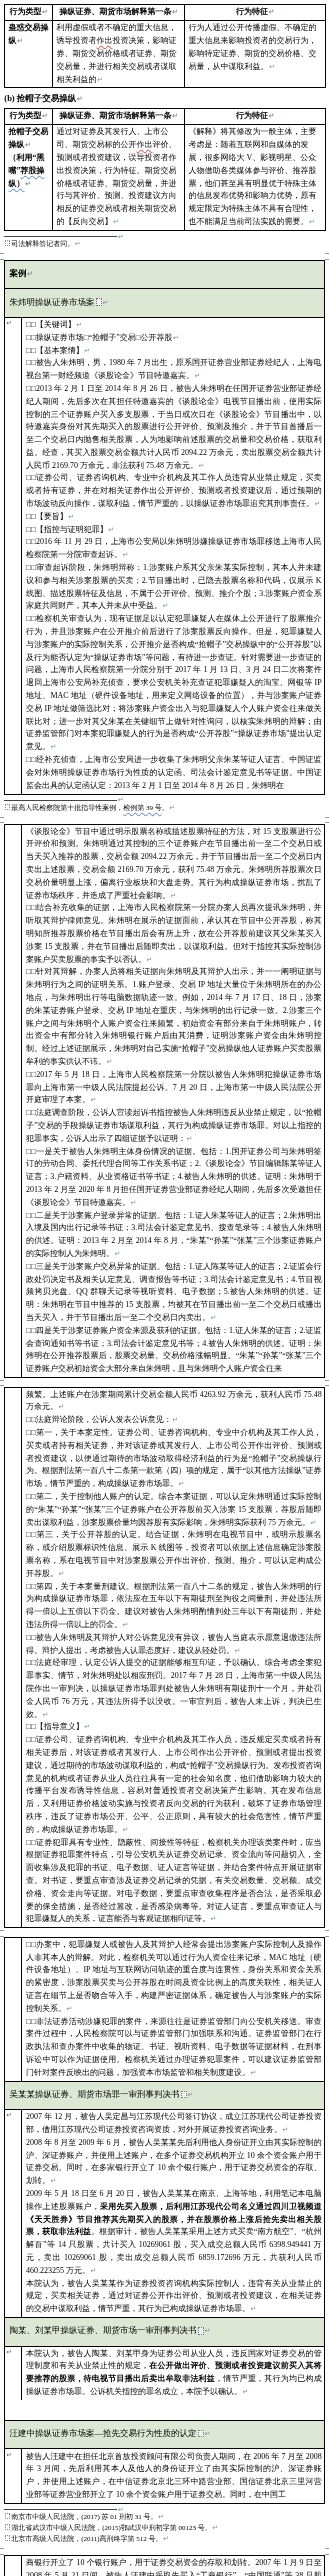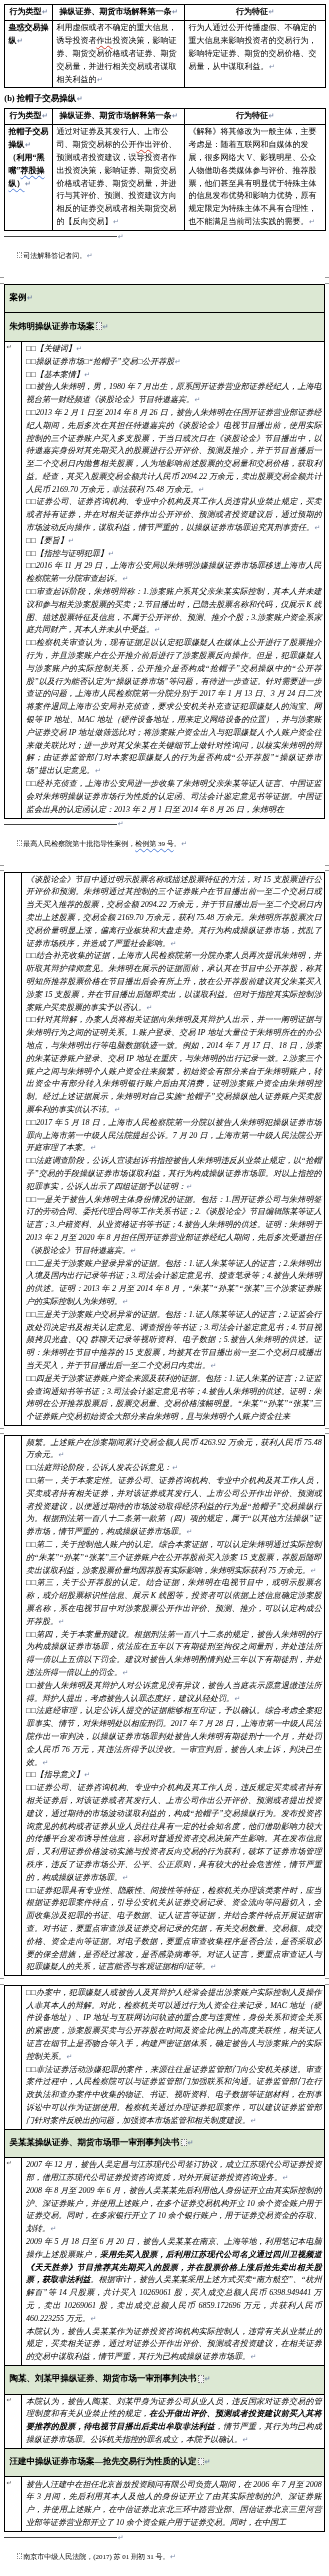--- a/index.html
+++ b/index.html
@@ -17,43 +17,43 @@
     border: 0.5px solid #000; font-size: 8px; line-height: 12.8px;
     padding: 1.1px 3.2px; vertical-align: top; text-align: left; font-weight: normal;
   }
   .wtable th { text-align: center; font-weight: bold; }
 
   .h-b { font-size: 8.5px; font-weight: bold; line-height: 14px; margin: 2.7px 0 2.1px 0; }
 
   
   .casebox { border: 0.5px solid #000; }
   .casebox > * + * { border-top: 0.5px solid #000; }
-  .greenrow { padding: 7.4px 4.3px; font-size: 8.5px; line-height: 11.7px; background: #dce8d3; font-weight: bold; }
+  .greenrow { padding: 7.4px 4.3px; font-size: 8.5px; line-height: 11.7px; background: #dce8d3; }
   .greenrow.bold1 { font-weight: bold; }
-  .brow { display: flex; background: #fff; font-style: italic; }
+  .brow { display: flex; background: #fff; }
   .lcell { flex: 0 0 16.5px; width: 16.5px; border-right: 0.5px solid #000; padding: 1.1px 1.1px; font-size: 6.4px; }
   .lcell::before { content: "↵"; color: #555; font-family: "DejaVu Sans", sans-serif; }
   .lcell.empty::before { content: ""; }
   .rcell { flex: 1 1 auto; padding: 1.1px 2.7px 1.1px 4.3px; min-width: 0; }
 
   .para { margin: 0; font-size: 8px; line-height: 12.8px; text-align: justify; }
   .para::after { content: "↵"; color: #7b8aa8; font-size: 7px; font-family: "DejaVu Sans", sans-serif; margin-left: 0.5px; }
   .para.nocr::after { content: ""; }
   b { font-weight: bold; }
 
   .wavy-red  { text-decoration: underline; text-decoration-style: wavy; text-decoration-color: #d23f31; text-decoration-thickness: 0.5px; text-underline-offset: 1.6px; }
   .wavy-blue { text-decoration: underline; text-decoration-style: wavy; text-decoration-color: #4f7fd9; text-decoration-thickness: 0.5px; text-underline-offset: 1.6px; }
 
   .crm { color: #7b8aa8; font-size: 7px; font-family: "DejaVu Sans", sans-serif; margin-left: 0.5px; }
 
   
   .fnarea { padding: 3.2px 0 1.1px 0; }
   .fnsep-row { display: flex; align-items: center; height: 5.3px; }
   .fnsep { width: 113px; border-top: 0.5px solid #444; height: 0; display: inline-block; }
-  .fn { font-size: 7px; line-height: 11px; margin: 12px; }
+  .fn { font-size: 7px; line-height: 11px; margin: 0; }
   .fnmark { display: inline-block; width: 4.8px; height: 5.8px; border: 0.5px dotted #8a8a8a; margin: 0 1.6px 0 0.5px; }
   .fnref { display: inline-block; width: 6.4px; height: 7.4px; border: 0.5px dotted #777; background: #f1f1f1; margin-left: 1.1px; vertical-align: -1.1px; }
 
   
   .pgap { height: 8.5px; position: relative; }
   .pgap::before { content: ""; position: absolute; left: -4.3px; top: 1.6px; width: 3.7px; height: 4.8px; border-top: 0.5px solid #999; border-bottom: 0.5px solid #999; }
   .pgap::after  { content: ""; position: absolute; right: -3.7px; top: 1.6px; width: 3.7px; height: 4.8px; border-top: 0.5px solid #999; border-bottom: 0.5px solid #999; }
 </style>
 </head>
 <body>
@@ -92,21 +92,21 @@
         <tr>
       <th><span>行为类型</span><span class="crm">↵</span></th>
       <th><span>操纵证券、期货市场解释第一条</span><span class="crm">↵</span></th>
       <th><span>行为特征</span><span class="crm">↵</span></th>
     </tr>
     <tr>
       <td style="font-weight:bold">
         <div><span>抢帽子交易操纵</span><span class="crm">↵</span></div>
         <div><span>（利用“黑嘴”</span><span class="wavy-blue">荐股操纵）</span><span class="crm">↵</span></div>
       </td>
-      <td><span>通过对证券及其发行人、上市公司、期货交易标的公开</span><span class="wavy-red">作出</span><span>评价、预测或者投资建议，误导投资者作出投资决策，影响证券、期货交易价格或者证券、期货交易量，并进行与其评价、预测、投资建议方向相反的证券交易或者相关期货交易的【反向交易】</span><span class="crm">↵</span></td>
+      <td><span>通过对证券及其发行人、上市公司、期货交易标的公开</span><span class="wavy-red">作出</span><span>评价、预测或者投资建议，误导投资者作出投资决策，行为特征、期货交易价格或者证券、期货交易量，并进行与其评价、预测、投资建议方向相反的证券交易或者相关期货交易的【反向交易】</span><span class="crm">↵</span></td>
       <td><span>《解释》将其修改为一般主体，主要考虑是：随着互联网和自媒体的发展，很多网络大 V、影视明星、公众人物借助各类媒体参与评价、推荐股票，他们甚至具有明显优于特殊主体的信息发布优势和影响力优势，原有规定限定为特殊主体不具有合理性，也不能满足当前司法实践的需要。</span><span class="crm">↵</span></td>
     </tr>
   </tbody>
     </table>
 
   <div class="fnarea">
     <div class="fnsep-row">
         <span class="fnsep"></span>
         <span class="crm">↵</span>
       </div>
@@ -205,21 +205,21 @@
           <p class="para"><span>本院认为，被告人吴某某作为证券投资咨询机构实际控制人，违背有关从业禁止的规定，买卖相关证券，通过对证券公开作出评价、预测或者投资建议，在相关证券的交易中谋取利益，情节严重，其行为已构成操纵证券市场罪。</span></p>
         </div>
     </div>
     <div class="greenrow" style="background: rgb(220, 232, 211);"><span>陶某、刘某甲操纵证券、期货市场一审刑事判决书</span><span class="fnref"></span><span class="crm">↵</span></div>
     <div class="brow">
       <div class="lcell"></div>
       <div class="rcell">
           <p class="para"><span>本院认为，被告人陶某、刘某甲身为证券公司从业人员，违反国家对证券交易的管理制度和有关从业禁止性的规定，</span><b>在公开做出评价、预测或者投资建议前买入其将要推荐的股票，待电视节目播出后卖出牟取非法利益</b><span>，情节严重，其行为均已构成操纵证券市场罪。公诉机关指控的罪名成立，本院予以确认。</span></p>
         </div>
     </div>
-    <div class="greenrow" style="background: rgb(220, 232, 211);"><span>汪建中操纵证券市场案—抢先交易行为性质的认定</span><span class="fnref"></span><span class="crm">↵</span></div>
+    <div class="greenrow" style="background: rgb(220, 232, 211); margin-top: 20px;"><span>汪建中操纵证券市场案—抢先交易行为性质的认定</span><span class="fnref"></span><span class="crm">↵</span></div>
     <div class="brow">
       <div class="lcell"></div>
       <div class="rcell">
           <p class="para nocr"><span>被告人汪建中在担任北京首放投资顾问有限公司负责人期间，在 2006 年 7 月至 2008 年 3 月间，先后利用其本人及他人的身份证开立了由其实际控制的沪、深证券账户，并使用上述账户，在中信证券北京北三环中路营业部、国信证券北京三里河营业部等证券营业部开立了 10 余个资金账户用于证券交易。同时，在中国工</span></p>
         </div>
     </div>
   </div>
 
   <div class="fnarea">
     <div class="fnsep-row">

